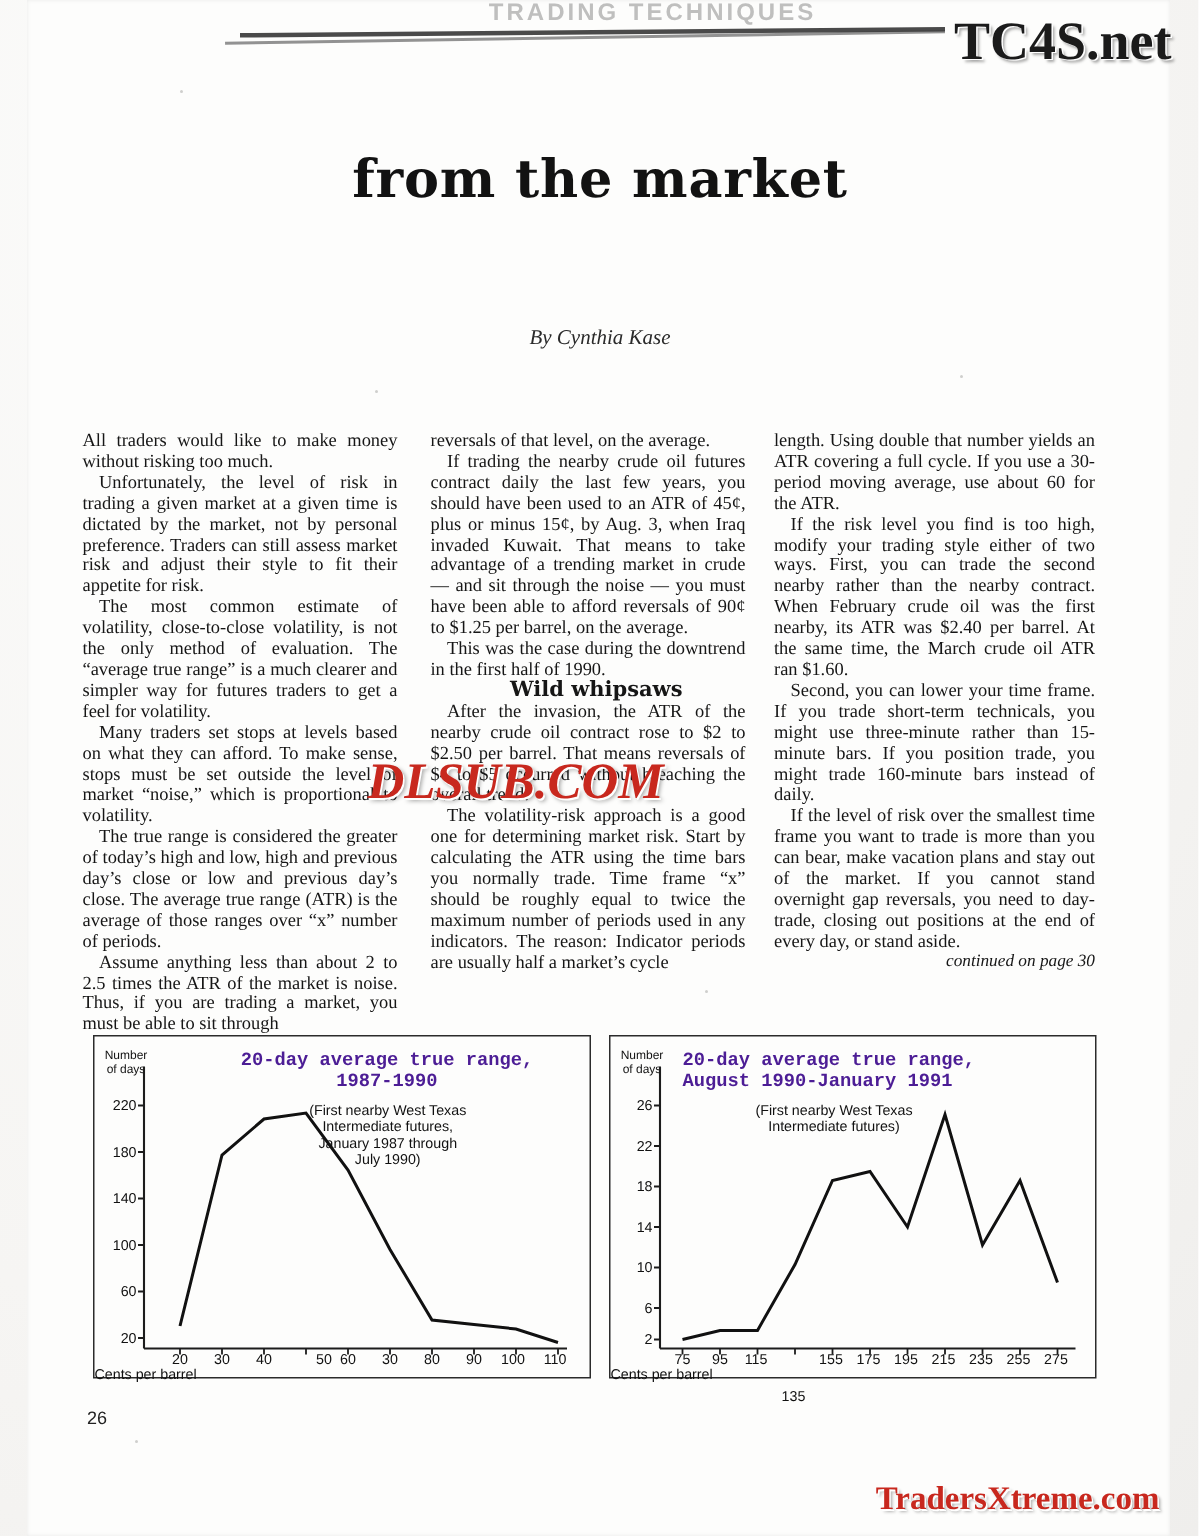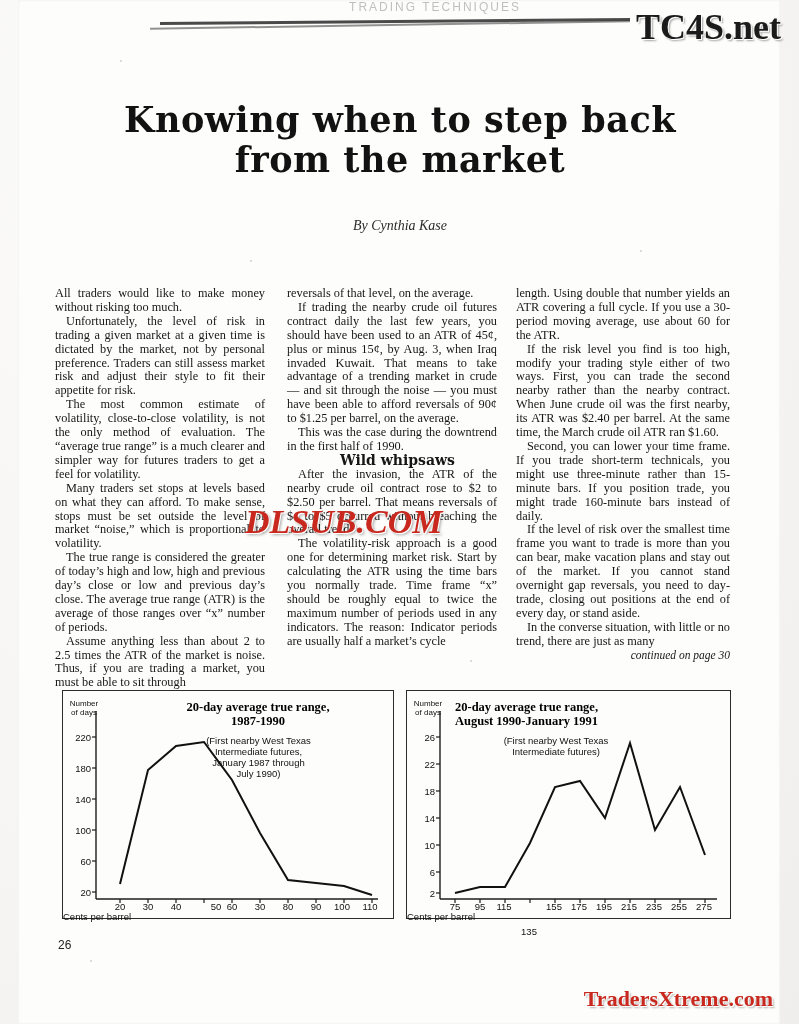--- a/index.html
+++ b/index.html
@@ -20,23 +20,24 @@
   .paper-border{
     position:absolute;left:18px;top:0px;width:762px;height:1024px;
     background:#fdfdfc;
     box-shadow:0 0 3px rgba(0,0,0,0.08) inset;
   }
   
   .runhead{
     position:absolute;left:300px;top:0px;width:270px;
     text-align:center;
     font-family:"Liberation Sans", sans-serif;
-    font-size:12px;letter-spacing:2px;
+    font-size:16px;letter-spacing:2px;
     color:#8d8d8d;
     opacity:.55;
+    font-weight:bold;
   }
   .rule-top{
     position:absolute;left:160px;top:20px;width:470px;height:3px;
     background:#2a2a2a;
     transform:rotate(-0.5deg);
     opacity:.85;
   }
   .rule-top2{
     position:absolute;left:150px;top:24px;width:480px;height:2px;
     background:#3a3a3a;
@@ -115,25 +116,25 @@
   
   .chartbox{
     position:absolute;
     border:1px solid #2b2b2b;
     background:#fdfdfc;
   }
   .chart1{left:62px;top:690px;width:330px;height:227px;}
   .chart2{left:406px;top:690px;width:323px;height:227px;}
   .chart-title{
     position:absolute;
-    font-family:Liberation Serif, serif;
+    font-family:Liberation Mono, monospace;
     font-weight:bold;
     font-size:12.5px;
     text-align:center;
-    color:#000000;
+    color:#4c1d95;
     line-height:14px;
   }
   .chart-sub{
     position:absolute;
     font-family:"Liberation Sans", sans-serif;
     font-size:9.5px;
     text-align:center;
     color:#111;
     line-height:11px;
   }
@@ -190,21 +191,20 @@
 
 <div class="page">
   <div class="paper-border"></div>
 
   <div class="runhead">TRADING TECHNIQUES</div>
   <div class="rule-top"></div>
   <div class="rule-top2"></div>
   <div class="tc4s">TC4S.net</div>
 
   <div class="headline">
-    <div>Knowing when to step back</div>
     <div>from the market</div>
   </div>
   <div class="byline">By Cynthia Kase</div>
 
   <div class="col col1">
     <p class="first">All traders would like to make money without risking too much.</p>
     <p>Unfortunately, the level of risk in trading a given market at a given time is dictated by the market, not by personal preference. Traders can still assess market risk and adjust their style to fit their appetite for risk.</p>
     <p>The most common estimate of volatility, close-to-close volatility, is not the only method of evaluation. The “average true range” is a much clearer and simpler way for futures traders to get a feel for volatility.</p>
     <p>Many traders set stops at levels based on what they can afford. To make sense, stops must be set outside the level of market “noise,” which is proportional to volatility.</p>
     <p>The true range is considered the greater of today’s high and low, high and previous day’s close or low and previous day’s close. The average true range (ATR) is the average of those ranges over “x” number of periods.</p>
@@ -215,24 +215,23 @@
     <p class="first">reversals of that level, on the average.</p>
     <p>If trading the nearby crude oil futures contract daily the last few years, you should have been used to an ATR of 45¢, plus or minus 15¢, by Aug. 3, when Iraq invaded Kuwait. That means to take advantage of a trending market in crude — and sit through the noise — you must have been able to afford reversals of 90¢ to $1.25 per barrel, on the average.</p>
     <p>This was the case during the downtrend in the first half of 1990.</p>
     <p class="subhead">Wild whipsaws</p>
     <p>After the invasion, the ATR of the nearby crude oil contract rose to $2 to $2.50 per barrel. That means reversals of $4 to $5 occurred without breaching the overall trend.</p>
     <p>The volatility-risk approach is a good one for determining market risk. Start by calculating the ATR using the time bars you normally trade. Time frame “x” should be roughly equal to twice the maximum number of periods used in any indicators. The reason: Indicator periods are usually half a market’s cycle</p>
   </div>
 
   <div class="col col3">
     <p class="first">length. Using double that number yields an ATR covering a full cycle. If you use a 30-period moving average, use about 60 for the ATR.</p>
-    <p>If the risk level you find is too high, modify your trading style either of two ways. First, you can trade the second nearby rather than the nearby contract. When June crude oil was the first nearby, its ATR was $2.40 per barrel. At the same time, the March crude oil ATR ran $1.60.</p>
+    <p>If the risk level you find is too high, modify your trading style either of two ways. First, you can trade the second nearby rather than the nearby contract. When February crude oil was the first nearby, its ATR was $2.40 per barrel. At the same time, the March crude oil ATR ran $1.60.</p>
     <p>Second, you can lower your time frame. If you trade short-term technicals, you might use three-minute rather than 15-minute bars. If you position trade, you might trade 160-minute bars instead of daily.</p>
     <p>If the level of risk over the smallest time frame you want to trade is more than you can bear, make vacation plans and stay out of the market. If you cannot stand overnight gap reversals, you need to day-trade, closing out positions at the end of every day, or stand aside.</p>
-    <p>In the converse situation, with little or no trend, there are just as many</p>
     <p class="contd">continued on page 30</p>
   </div>
 
   <div class="dlsub">DLSUB.COM</div>
 
   <div class="chartbox chart1">
     <div class="axis-label-y" style="left:4px;top:8px;width:34px;">Number<br>of days</div>
     <div class="chart-title" style="left:70px;top:9px;width:250px;">
       <span>20-day average true range,</span><br><span>1987-1990</span>
     </div>

